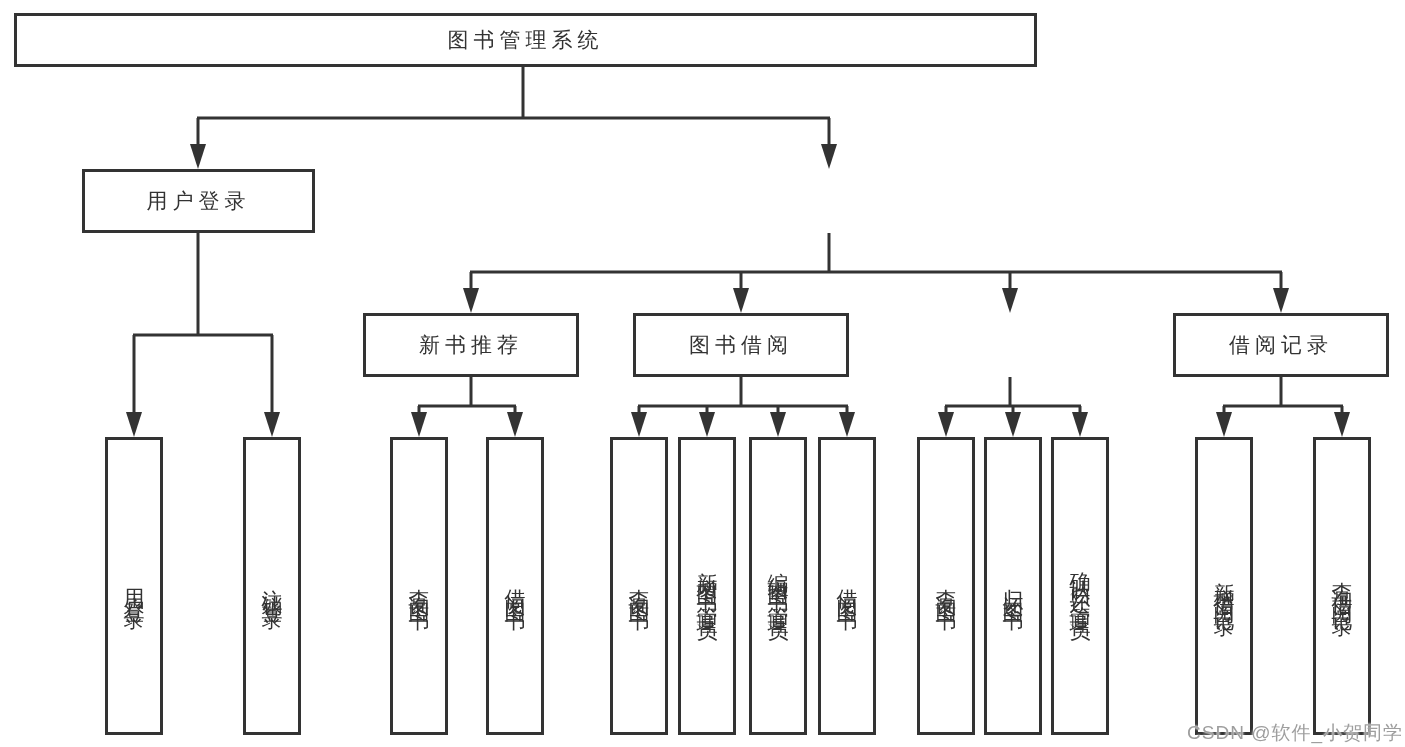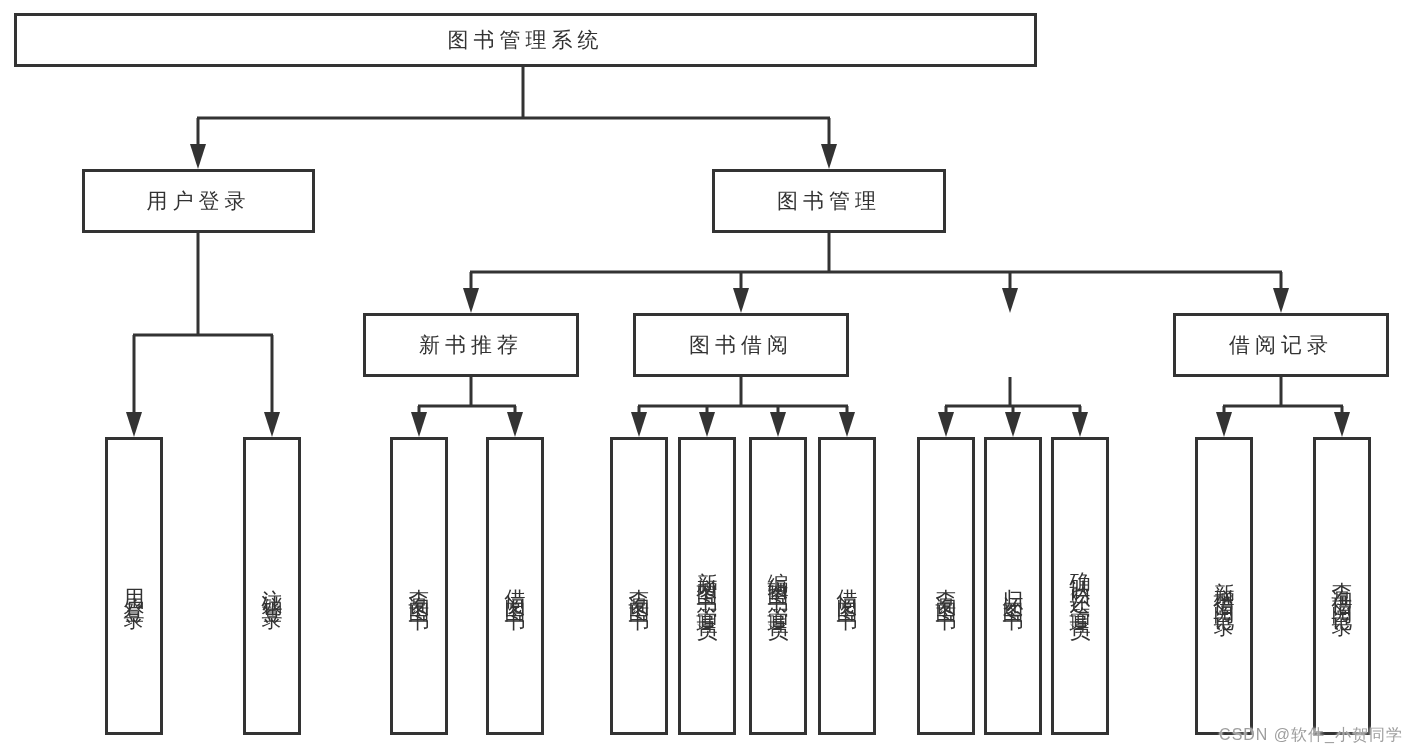--- a/index.html
+++ b/index.html
@@ -38,21 +38,21 @@
     font-size: 21px;
     writing-mode: vertical-rl;
     letter-spacing: 7px;
     line-height: 58px;
     text-align: center;
   }
   .watermark {
     position: absolute;
     right: 2px;
     bottom: 1px;
-    font-size: 16px;
+    font-size: 19px;
     letter-spacing: 1px;
     color: #9e9e9e;
     text-shadow: 0 0 3px #ffffff, 0 0 2px #ffffff;
     white-space: nowrap;
   }
 </style>
 </head>
 <body>
 
 <div class="canvas">
@@ -108,21 +108,20 @@
       <polygon points="938,412 954,412 946,437" fill="#333333"></polygon>
       <polygon points="1005,412 1021,412 1013,437" fill="#333333"></polygon>
       <polygon points="1072,412 1088,412 1080,437" fill="#333333"></polygon>
       <polygon points="1216,412 1232,412 1224,437" fill="#333333"></polygon>
       <polygon points="1334,412 1350,412 1342,437" fill="#333333"></polygon>
     </svg>
 
   <div class="node hbox" style="left:14px; top:13px; width:1023px; height:54px;">图书管理系统</div>
 
   <div class="node hbox" style="left:82px; top:169px; width:233px; height:64px;">用户登录</div>
-  <div class="node hbox" style="left:712px; top:169px; width:234px; height:64px;">图书管理</div>
 
   <div class="node hbox" style="left:633px; top:313px; width:216px; height:64px;">图书借阅</div>
   <div class="node hbox" style="left:363px; top:313px; width:216px; height:64px;">新书推荐</div>
   <div class="node hbox" style="left:1173px; top:313px; width:216px; height:64px;">借阅记录</div>
 
   <div class="node vbox" style="left:105px; top:437px;">用户登录</div>
   <div class="node vbox" style="left:243px; top:437px;">注销登录</div>
 
   <div class="node vbox" style="left:390px; top:437px;">查询图书</div>
   <div class="node vbox" style="left:486px; top:437px;">借阅图书</div>

